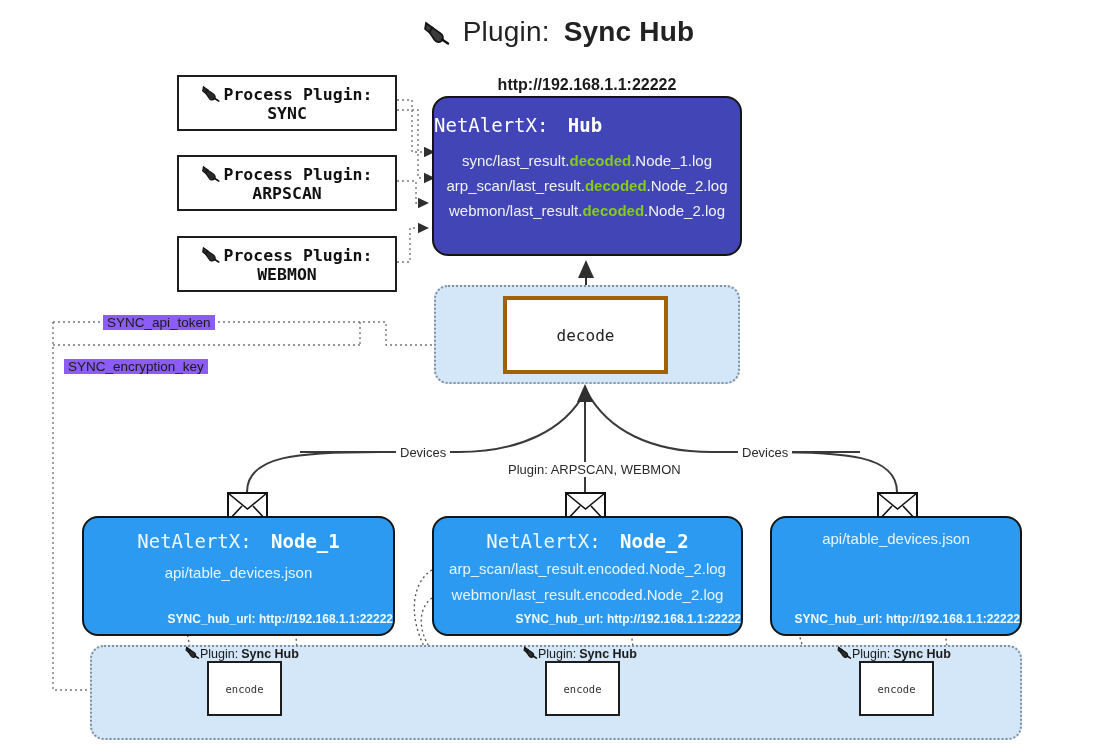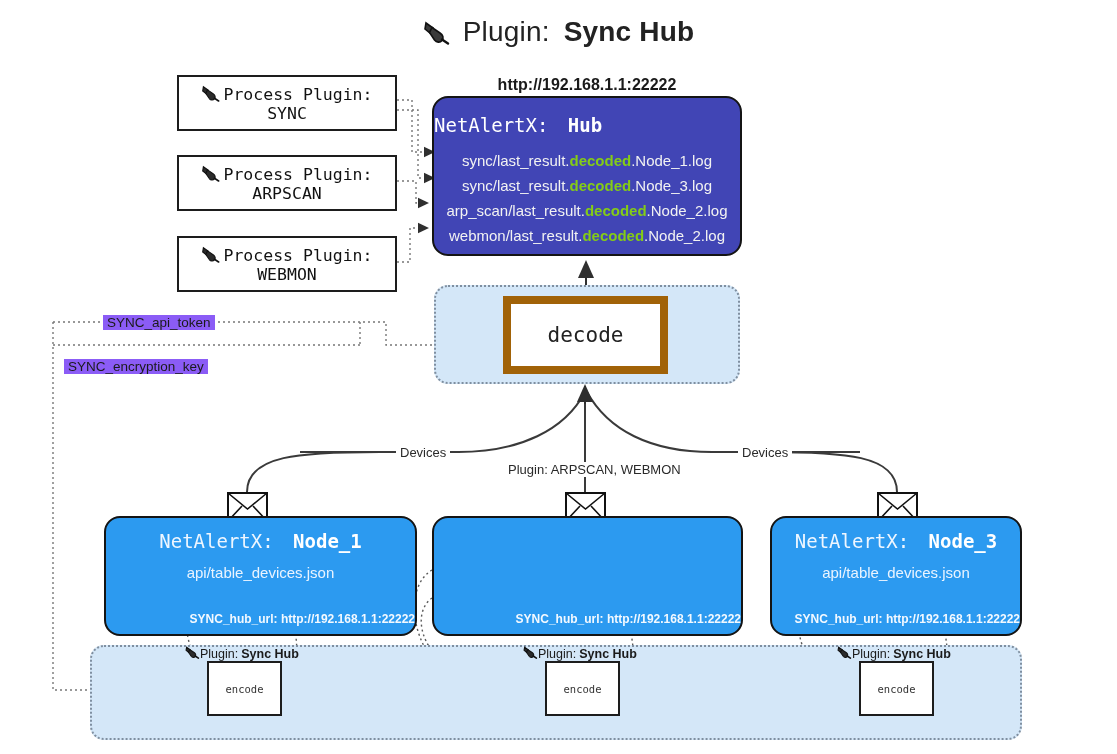--- a/index.html
+++ b/index.html
@@ -37,21 +37,21 @@
     position: absolute;
     width: 220px; height: 56px;
     background: #ffffff;
     border: 2px solid #1d1d1d;
     box-sizing: border-box;
     font-family: "DejaVu Sans Mono", "Liberation Mono", monospace;
     font-size: 16.5px;
     line-height: 1.05;
     color: #111;
     display: flex; flex-direction: column;
-    align-items: center; justify-content: center;
+    align-items: center; justify-content: center; font-weight: bold;
   }
   .proc-l1 { display: flex; align-items: center; white-space: nowrap; }
   .proc-l2 { white-space: nowrap; }
 
   
   .hub-url {
     position: absolute;
     left: 432px; top: 76px; width: 310px;
     text-align: center;
     font-size: 16px; font-weight: bold;
@@ -94,25 +94,25 @@
     background: #D4E7F8;
     border: 2px dotted #7f8fa0;
     border-radius: 14px;
     box-sizing: border-box;
   }
   .decode-box {
     position: absolute;
     left: 503px; top: 296px;
     width: 165px; height: 78px;
     background: #ffffff;
-    border: 8px solid #a16207;
+    border: 4px solid #a16207;
     box-sizing: border-box;
     display: flex; align-items: center; justify-content: center;
     font-family: "DejaVu Sans Mono", "Liberation Mono", monospace;
-    font-size: 21px;
+    font-size: 16px;
     color: #222;
   }
 
   
   .tok-label {
     position: absolute;
     font-size: 13.5px;
     color: #1a1a1a;
     background: #8b5cf6;
     padding: 0 4px;
@@ -325,23 +325,20 @@
   <div class="hub-box">
     <div class="hub-title">
       <span>NetAlertX:</span>
       <span class="b" style="margin-left:8px;">Hub</span>
     </div>
     <div class="hub-lines">
       <div class="hub-line">
         <span>sync/last_result.</span><b>decoded</b><span>.Node_1.log</span>
       </div>
       <div class="hub-line">
-        <span>sync/last_result.</span><b>decoded</b><span>.Node_3.log</span>
-      </div>
-      <div class="hub-line">
         <span>arp_scan/last_result.</span><b>decoded</b><span>.Node_2.log</span>
       </div>
       <div class="hub-line">
         <span>webmon/last_result.</span><b>decoded</b><span>.Node_2.log</span>
       </div>
     </div>
   </div>
 
   <div class="decode-wrap"></div>
   <div class="decode-box">decode</div>
@@ -368,40 +365,44 @@
     </svg>
   </div>
   <div class="env" style="left:877px; top:492px;">
     <svg width="41" height="30" viewBox="0 0 41 30">
       <rect x="1" y="1" width="39" height="28" fill="#fff" stroke="#111" stroke-width="2"></rect>
       <path d="M1,1 L20.5,17 L40,1" fill="none" stroke="#111" stroke-width="1.6"></path>
       <path d="M1,29 L15,14 M40,29 L26,14" fill="none" stroke="#111" stroke-width="1.6"></path>
     </svg>
   </div>
 
-  <div class="node-box" style="left:104px; top:516px; width:313px; height:120px;">
+  <div class="node-box" style="left:82px; top:516px; width:313px; height:120px;">
     <div class="node-title">
       <span>NetAlertX:</span>
       <span class="b" style="margin-left:8px;">Node_1</span>
     </div>
     <div class="node-lines">
       <div class="node-line">api/table_devices.json</div>
     </div>
     <div class="node-foot">SYNC_hub_url: http://192.168.1.1:22222</div>
   </div>
 
   <div class="node-box" style="left:432px; top:516px; width:311px; height:120px;">
-    <div class="node-foot">SYNC_hub_url: http://192.168.1.1:22222</div>
-  </div>
-
-  <div class="node-box" style="left:770px; top:516px; width:252px; height:120px;">
     <div class="node-title">
       <span>NetAlertX:</span>
-      <span class="b" style="margin-left:8px;">Node_3</span>
-    </div>
+      <span class="b" style="margin-left:8px;">Node_2</span>
+    </div>
+    <div class="node-lines" style="margin-top:4px;">
+      <div class="node-line">arp_scan/last_result.encoded.Node_2.log</div>
+      <div class="node-line">webmon/last_result.encoded.Node_2.log</div>
+    </div>
+    <div class="node-foot">SYNC_hub_url: http://192.168.1.1:22222</div>
+  </div>
+
+  <div class="node-box" style="left:770px; top:516px; width:252px; height:120px;">
     <div class="node-lines">
       <div class="node-line">api/table_devices.json</div>
     </div>
     <div class="node-foot">SYNC_hub_url: http://192.168.1.1:22222</div>
   </div>
 
   <div class="bottom-wrap"></div>
 
   <div class="enc-label" style="left:185px; top:645px;">
     <span>

